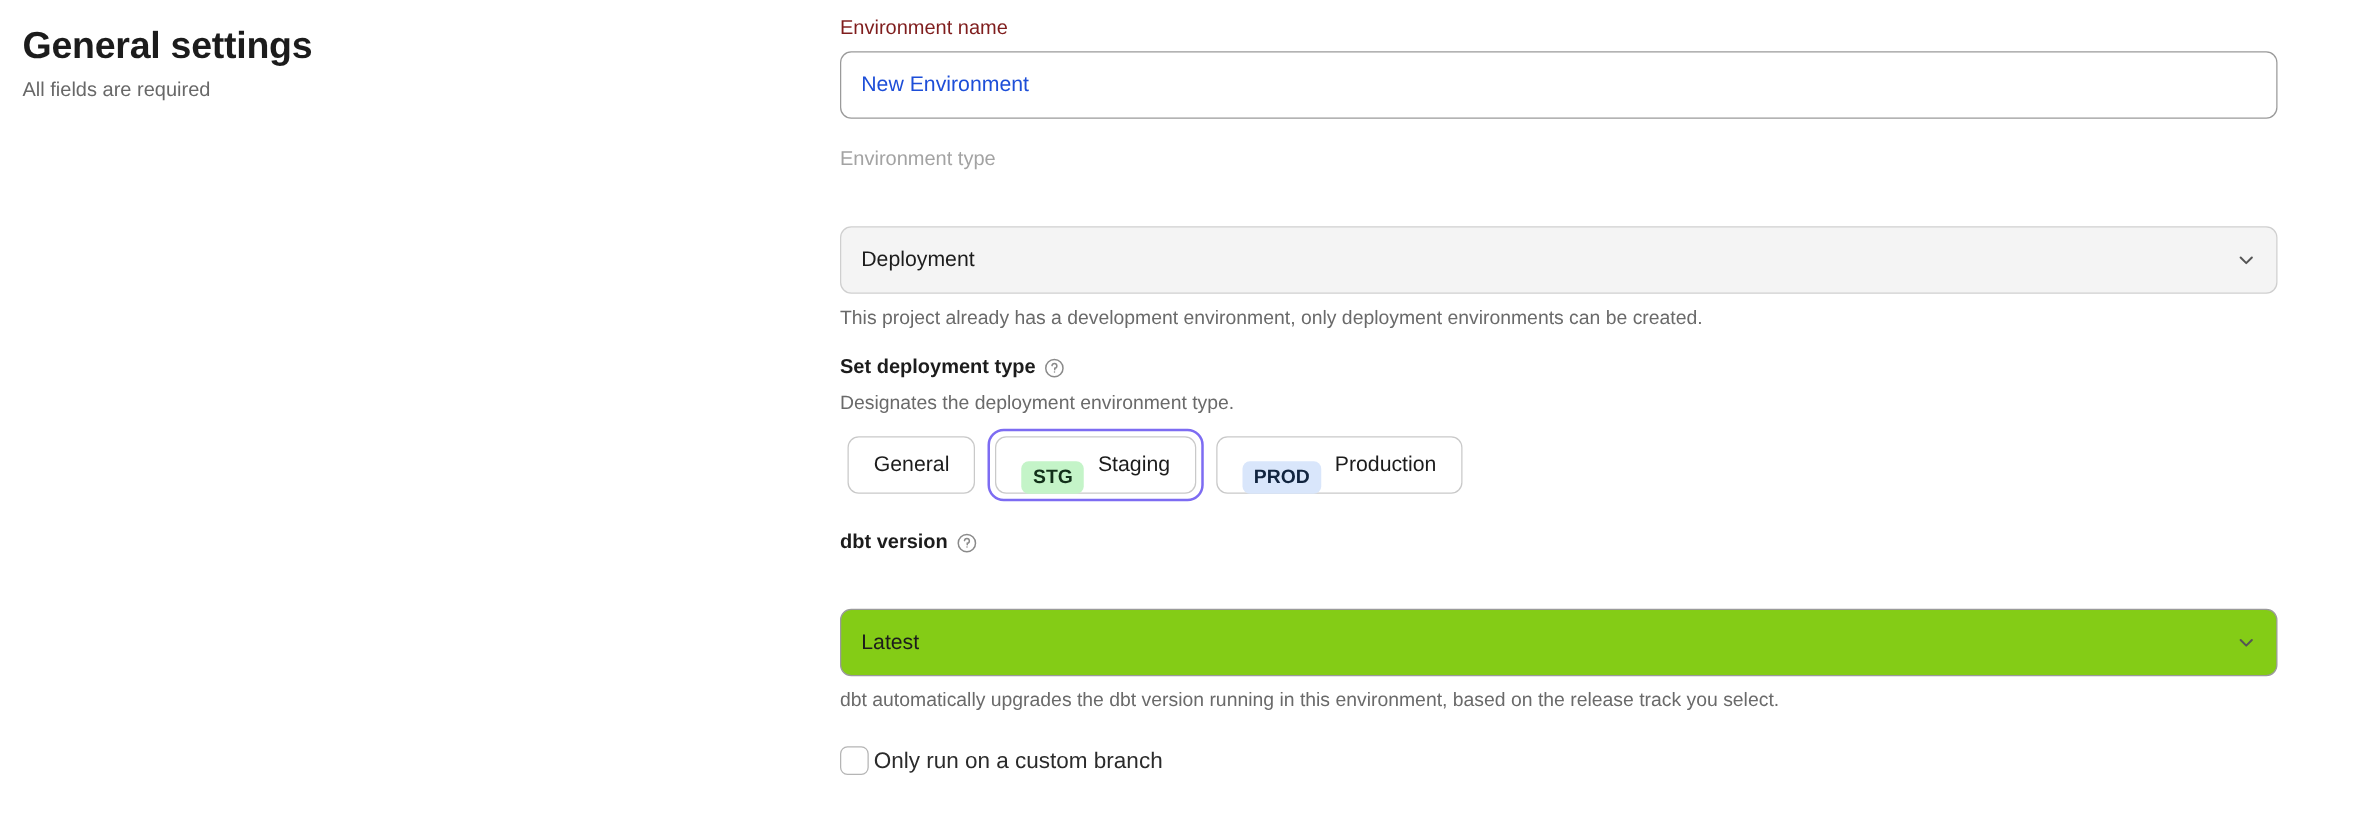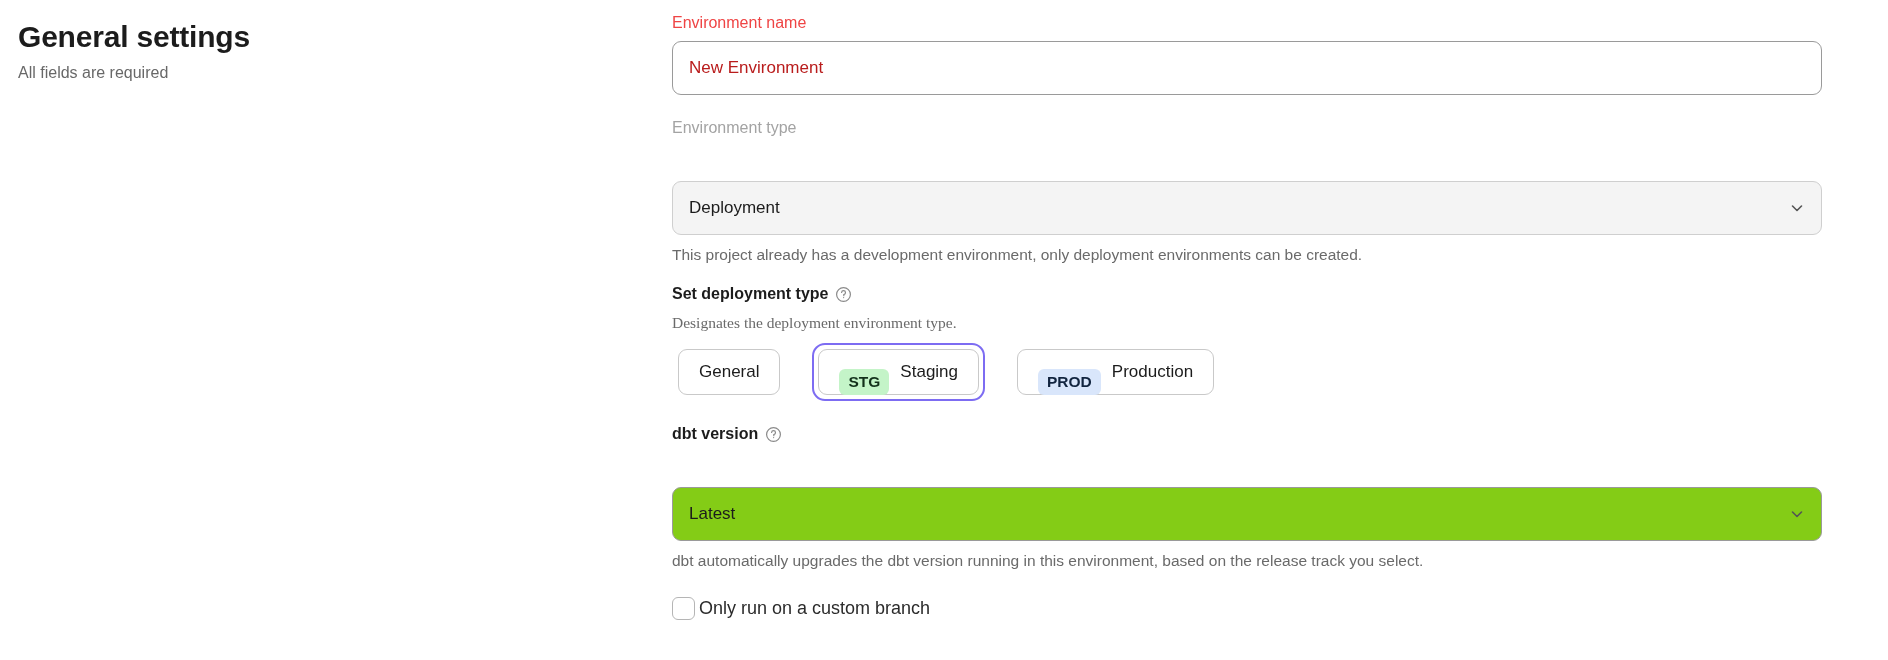--- a/index.html
+++ b/index.html
@@ -50,21 +50,21 @@
     width: 1190px;
     flex: 0 0 1190px;
     padding: 12px 40px 0 0;
   }
 
   .field-block { margin-bottom: 0; }
 
   .field-label {
     font-size: 16px;
     line-height: 22px;
-    color: #ef4444;
+    color: #7f1d1d;
     margin-bottom: 7px;
     display: block;
   }
   .field-label.muted { color: #a3a3a3; }
   .field-label.strong {
     font-weight: 700;
     color: #1c1c1c;
     display: flex;
     align-items: center;
     gap: 7px;
@@ -82,21 +82,21 @@
   .help-icon svg { display: block; }
 
   .text-input {
     width: 100%;
     height: 54px;
     border: 1px solid #9a9a9a;
     border-radius: 9px;
     background: #ffffff;
     font-size: 17px;
     line-height: 52px;
-    color: #b91c1c;
+    color: #1d4ed8;
     padding: 0 16px;
     font-family: "Liberation Sans", sans-serif;
     display: block;
   }
   .text-input::placeholder { color: #9a9a9a; }
 
   .select-box {
     width: 100%;
     height: 54px;
     border: 1px solid #cfcfcf;
@@ -135,28 +135,27 @@
     color: #6a6a6a;
     margin-top: 9px;
   }
 
   .sublabel {
     font-size: 15.5px;
     line-height: 21px;
     color: #6a6a6a;
     margin-top: 5px;
     margin-bottom: 10px;
-    font-family: Liberation Serif, serif;
   }
 
   
   .segmented {
     display: flex;
     align-items: center;
-    gap: 26px;
+    gap: 4px;
   }
   .seg-wrap {
     padding: 4px;
     border-radius: 13px;
     border: 2px solid transparent;
     display: inline-flex;
   }
   .seg-wrap.focused {
     border-color: #7d6cf2;
   }

